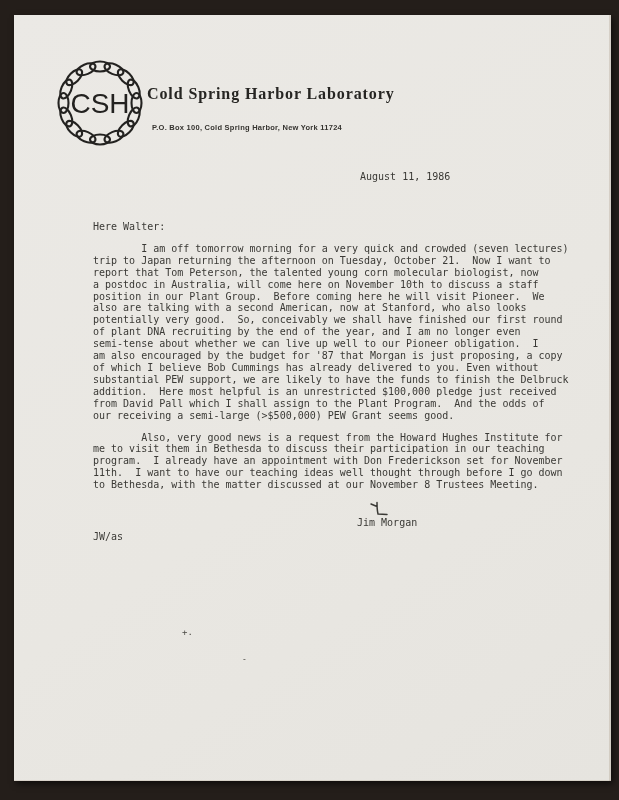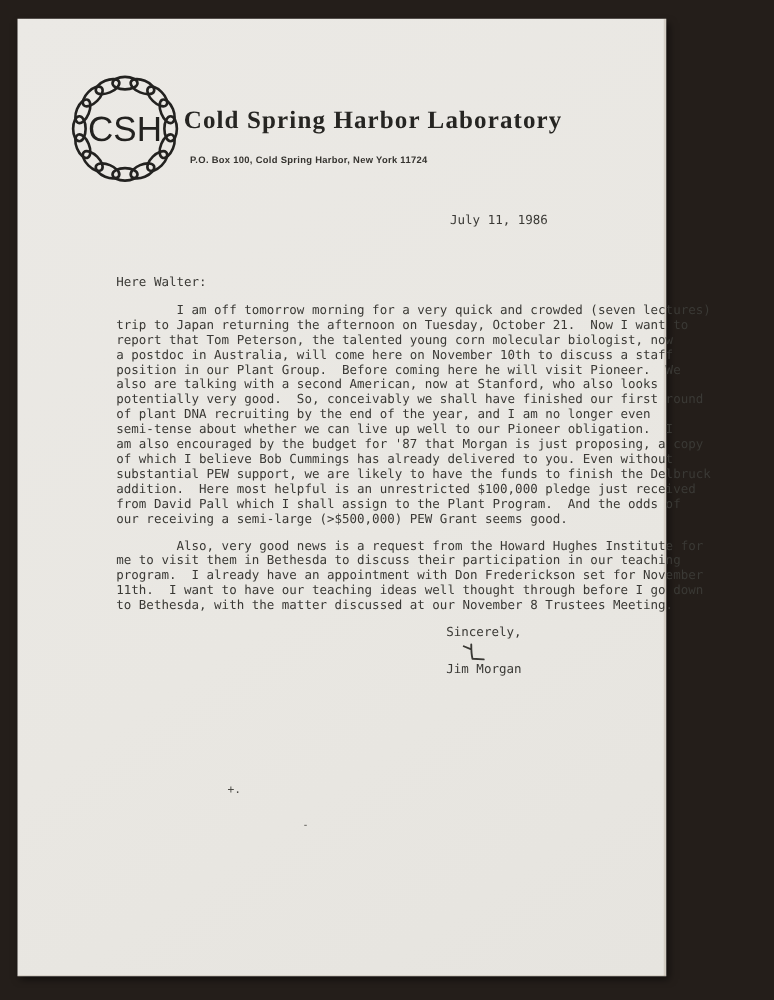--- a/index.html
+++ b/index.html
@@ -8,41 +8,41 @@
     width: 619px;
     height: 800px;
     background: #241e1a;
     overflow: hidden;
     font-family: "Liberation Sans", sans-serif;
   }
   .paper {
     position: absolute;
     left: 14px;
     top: 15px;
-    width: 519px;
+    width: 597px;
     height: 766px;
     background: linear-gradient(145deg, #ebe9e5 0%, #e9e7e2 55%, #e6e4df 100%);
     box-shadow: inset -2px 0 0 rgba(130, 100, 70, 0.18),
                 inset 0 -1px 0 rgba(130, 100, 70, 0.15),
                 2px 3px 6px rgba(0,0,0,0.55);
   }
   
   .logo-svg {
     position: absolute;
     left: 40px;
     top: 42px;
     width: 92px;
     height: 92px;
   }
   .org-name {
     position: absolute;
     left: 133px;
     top: 70px;
     font-family: "Liberation Serif", serif;
-    font-size: 20px;
+    font-size: 16px;
     font-weight: 600;
     letter-spacing: 0.9px;
     color: #262522;
     white-space: pre;
   }
   .org-address {
     position: absolute;
     left: 138px;
     top: 96px;
     font-family: "Liberation Sans", sans-serif;
@@ -109,21 +109,21 @@
         <ellipse cx="46" cy="9.5" rx="10" ry="5" transform="rotate(292.5 46 46)"></ellipse>
         <ellipse cx="46" cy="9.5" rx="10" ry="5" transform="rotate(315 46 46)"></ellipse>
         <ellipse cx="46" cy="9.5" rx="10" ry="5" transform="rotate(337.5 46 46)"></ellipse>
       </g>
       <text x="46" y="56" text-anchor="middle" font-family="Liberation Sans, sans-serif" font-size="28" fill="#232220">CSH</text>
     </svg>
 
     <div class="org-name">Cold Spring Harbor Laboratory</div>
     <div class="org-address">P.O. Box 100, Cold Spring Harbor, New York 11724</div>
 
-    <div class="mono date-line">July 11, 1986</div>
+    <div class="mono date-line">August 11, 1986</div>
 
     <div class="letter-body">
       <div class="mono block">Here Walter:</div>
       <div class="mono block">        I am off tomorrow morning for a very quick and crowded (seven lectures)
 trip to Japan returning the afternoon on Tuesday, October 21.  Now I want to
 report that Tom Peterson, the talented young corn molecular biologist, now
 a postdoc in Australia, will come here on November 10th to discuss a staff
 position in our Plant Group.  Before coming here he will visit Pioneer.  We
 also are talking with a second American, now at Stanford, who also looks
 potentially very good.  So, conceivably we shall have finished our first round
@@ -135,25 +135,25 @@
 addition.  Here most helpful is an unrestricted $100,000 pledge just received
 from David Pall which I shall assign to the Plant Program.  And the odds of
 our receiving a semi-large (&gt;$500,000) PEW Grant seems good.</div>
       <div class="mono block">        Also, very good news is a request from the Howard Hughes Institute for
 me to visit them in Bethesda to discuss their participation in our teaching
 program.  I already have an appointment with Don Frederickson set for November
 11th.  I want to have our teaching ideas well thought through before I go down
 to Bethesda, with the matter discussed at our November 8 Trustees Meeting.</div>
 
       <div class="closing-block">
-        <div class="mono">Sincerely,</div>
         <svg class="sig-svg" viewBox="0 0 26 15" aria-hidden="true">
           <path d="M4 3 L10 5.5 M10 1.5 C10 5.5 10 9 11 13 M11 13 L20 13.5" fill="none" stroke="#3a3935" stroke-width="1.5" stroke-linecap="round"></path>
         </svg>
         <div class="mono">Jim Morgan</div>
       </div>
 
+      <div class="mono initials">JW/as</div>
     </div>
 
     <span class="stray stray-1">+.</span>
     <span class="stray stray-2">-</span>
   </div>
 </div>
 
 </body></html>

